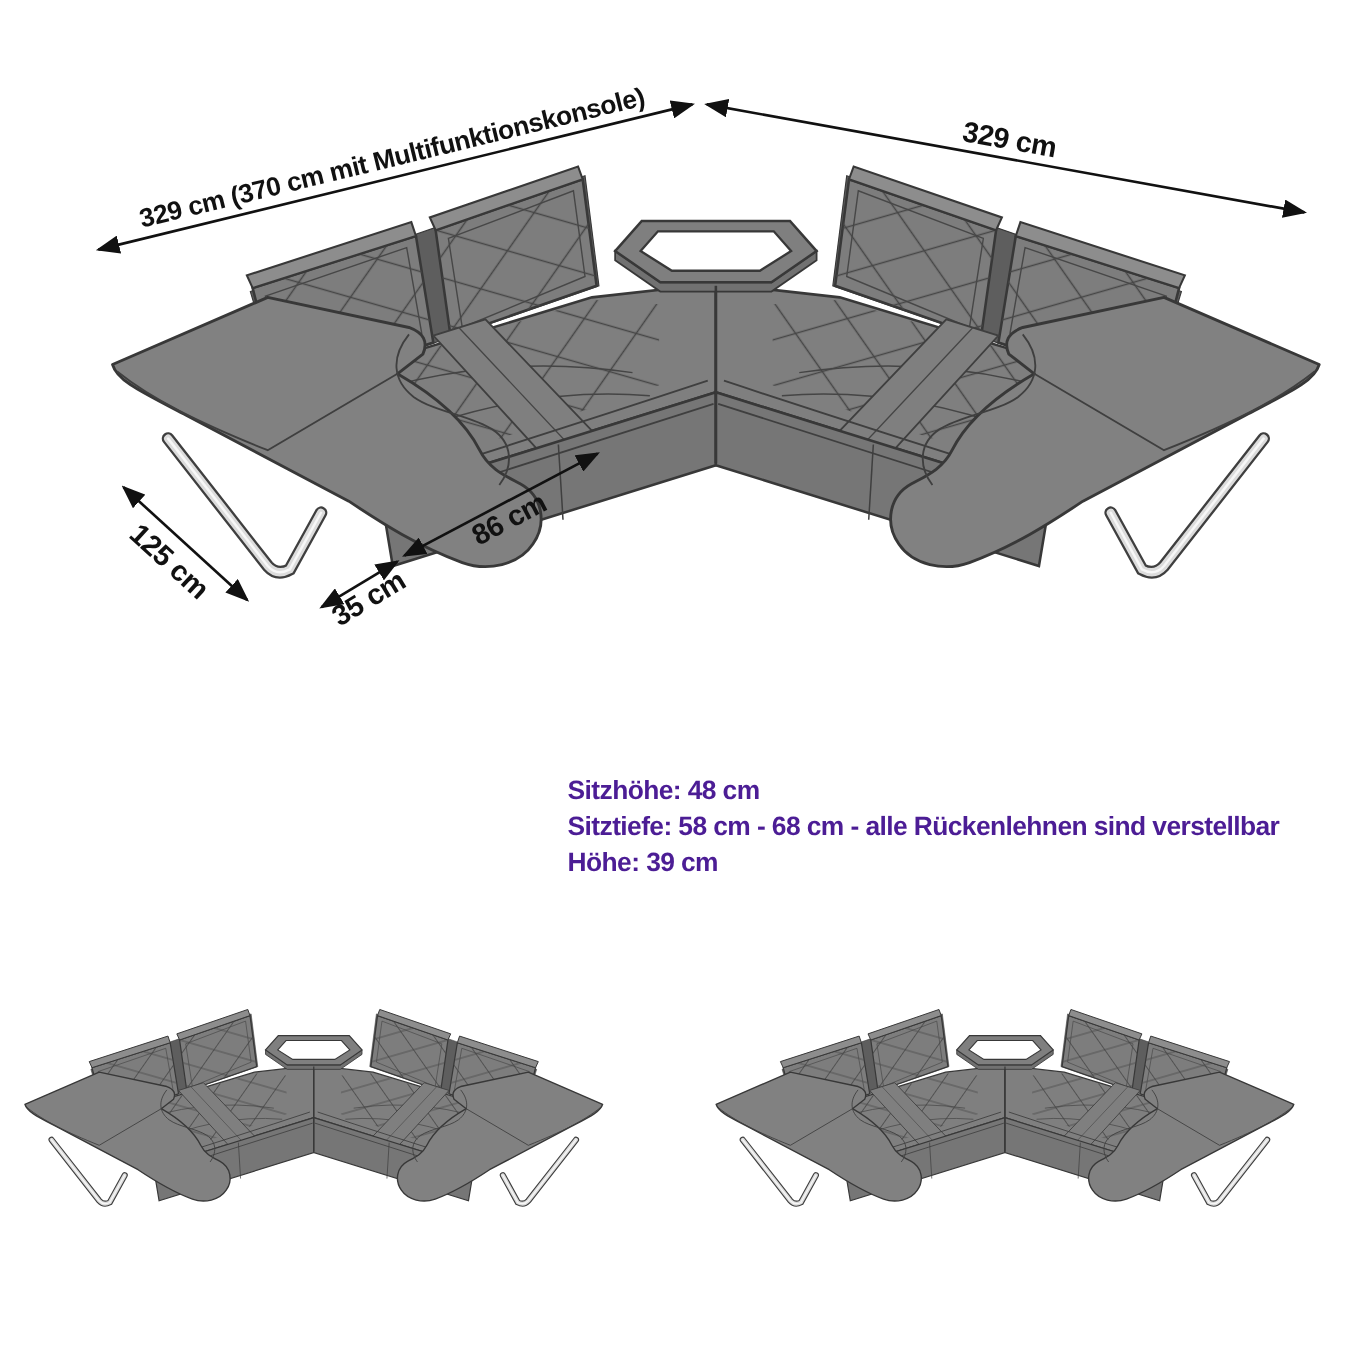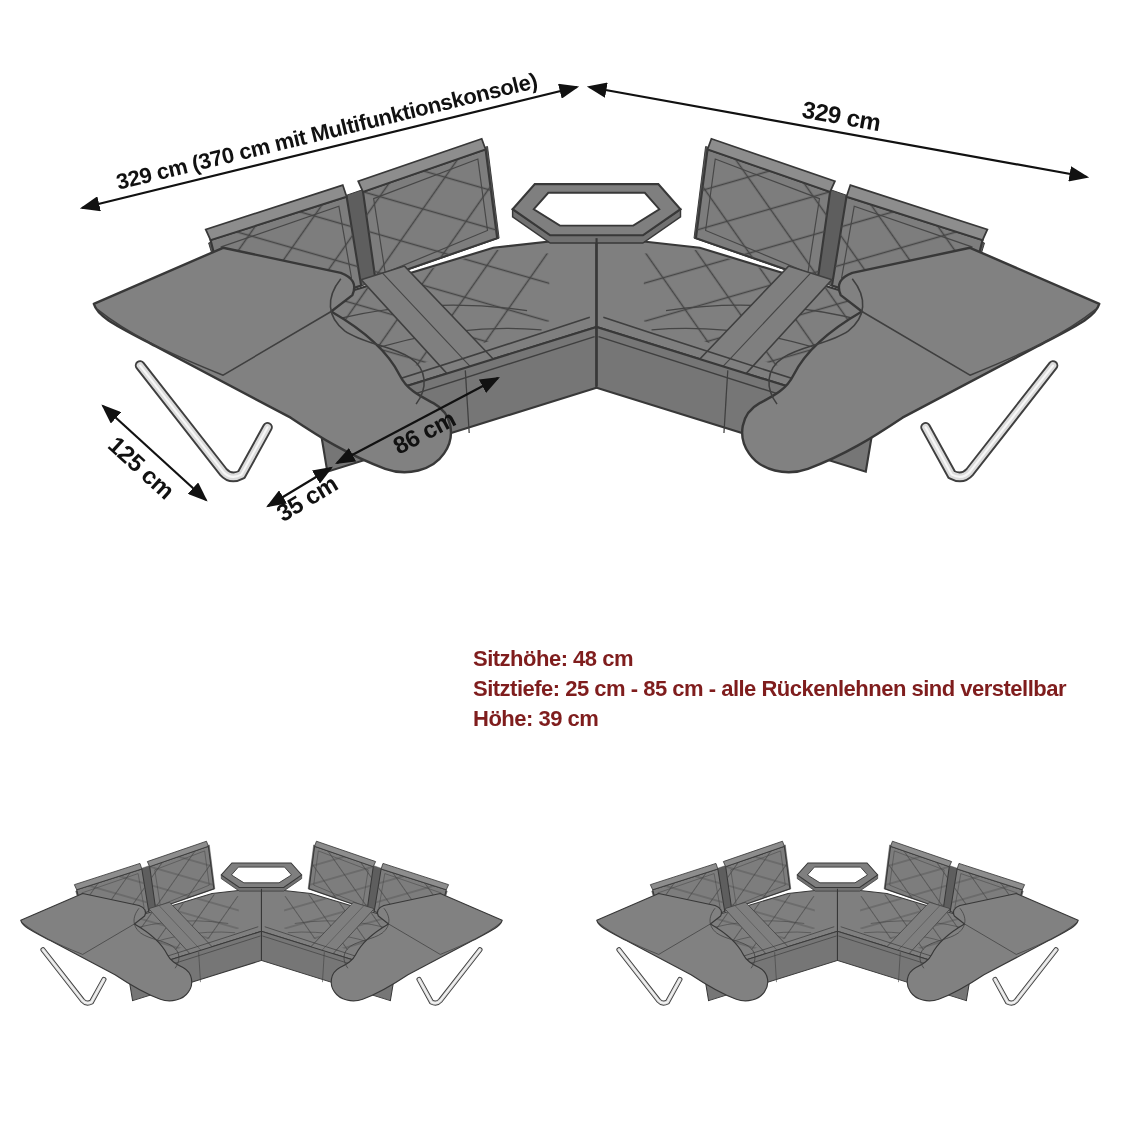--- a/index.html
+++ b/index.html
@@ -20,21 +20,21 @@
     letter-spacing: -0.4px;
   }
   .specs {
     position: absolute;
     left: 473px;
     top: 644px;
     font-size: 22px;
     line-height: 30px;
     font-weight: 700;
     letter-spacing: -0.5px;
-    color: #7f1d1d;
+    color: #4c1d95;
     white-space: nowrap;
   }
 </style>
 </head>
 <body>
 
 <div class="stage">
 
 <svg width="1134" height="1134" viewBox="0 0 1134 1134">
   <defs>
@@ -145,17 +145,17 @@
   </g>
 
   <g>
     <line x1="337" y1="463" x2="498" y2="378" stroke="#111111" stroke-width="2.2" marker-start="url(#ah)" marker-end="url(#ah)"></line>
     <text x="0" y="0" font-size="24" text-anchor="middle" dominant-baseline="middle" transform="translate(425,434) rotate(-27.8)">86 cm</text>
   </g>
 </svg>
 
 <div class="specs">
   <div>Sitzhöhe: 48 cm</div>
-  <div>Sitztiefe: 25 cm - 85 cm - alle Rückenlehnen sind verstellbar</div>
+  <div>Sitztiefe: 58 cm - 68 cm - alle Rückenlehnen sind verstellbar</div>
   <div>Höhe: 39 cm</div>
 </div>
 
 </div>
 
 </body></html>

